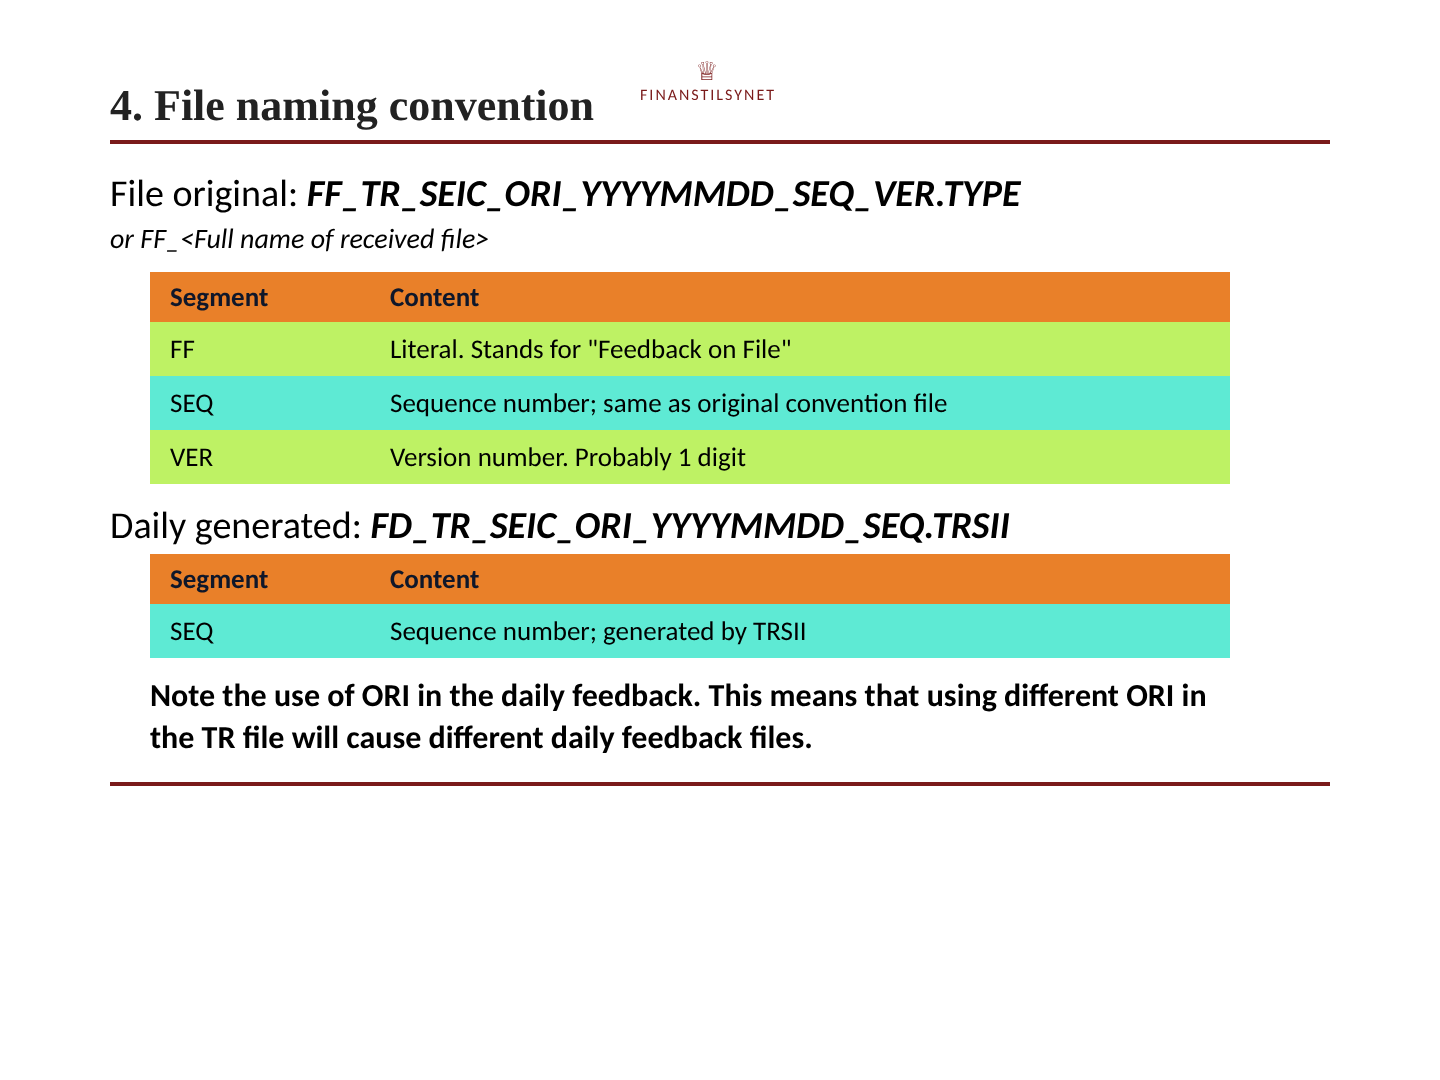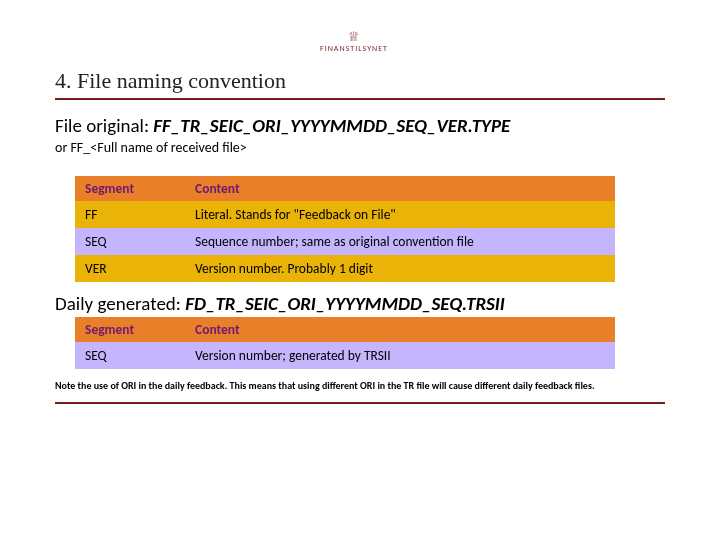--- a/index.html
+++ b/index.html
@@ -24,69 +24,70 @@
     color: #7a1a1a;
   }
   .crown {
     font-size: 13px;
     color: #7a1a1a;
     line-height: 1;
   }
   .section-title {
     font-family: Georgia, "Times New Roman", serif;
     font-size: 22px;
-    font-weight: normal;
+    font-weight: bold;
     color: #222;
-    margin-top: 28px;
     margin-bottom: 4px;
   }
   .hr {
     border: none;
     border-top: 2px solid #7a1a1a;
     margin-bottom: 14px;
   }
   .hr.bottom { margin-top: 10px; margin-bottom: 0; }
   .feedback-line {
     font-size: 19px;
   }
   .feedback-line .pattern {
     font-size: 19px;
     font-style: italic;
     font-weight: bold;
   }
   .subline {
+    font-style: italic;
     font-size: 14px;
     margin-top: 2px;
-    margin-bottom: 20px;
+    margin-bottom: 8px;
   }
   table {
     border-collapse: collapse;
     margin-left: 20px;
     margin-top: 2px;
     margin-bottom: 10px;
     width: 540px;
     font-size: 13.5px;
   }
   th {
     background: #e98029;
-    color: #701a75;
+    color: #0f172a;
     text-align: left;
     padding: 4px 10px;
     font-weight: bold;
   }
   td {
     padding: 5px 10px;
     vertical-align: top;
   }
-  tr.odd td { background: #eab308; }
-  tr.even td { background: #c4b5fd; }
+  tr.odd td { background: #bef264; }
+  tr.even td { background: #5eead4; }
   td.seg { width: 110px; font-weight: normal; }
   .note {
-    font-size: 10px;
+    font-size: 16px;
     font-weight: bold;
+    margin-left: 20px;
     margin-top: 4px;
     max-width: 540px;
     line-height: 1.3;
   }
 </style>
 </head>
 <body>
 
 <div class="page">
   <div class="brand">
@@ -130,21 +131,21 @@
   </div>
 
   <table>
     <tbody>
         <tr>
       <th>Segment</th>
       <th>Content</th>
     </tr>
     <tr class="even">
       <td class="seg">SEQ</td>
-      <td>Version number; generated by TRSII</td>
+      <td>Sequence number; generated by TRSII</td>
     </tr>
   </tbody>
     </table>
 
   <div class="note">Note the use of ORI in the daily feedback. This means that using different ORI in the TR file will cause different daily feedback files.</div>
 
   <hr class="hr bottom">
 </div>
 
 </body></html>

